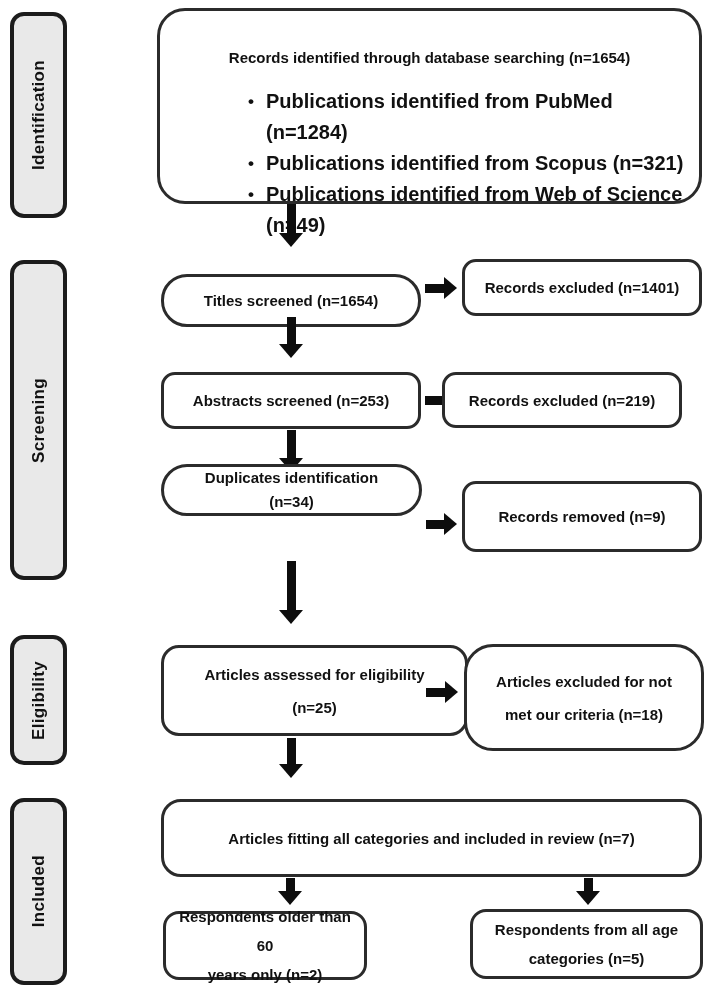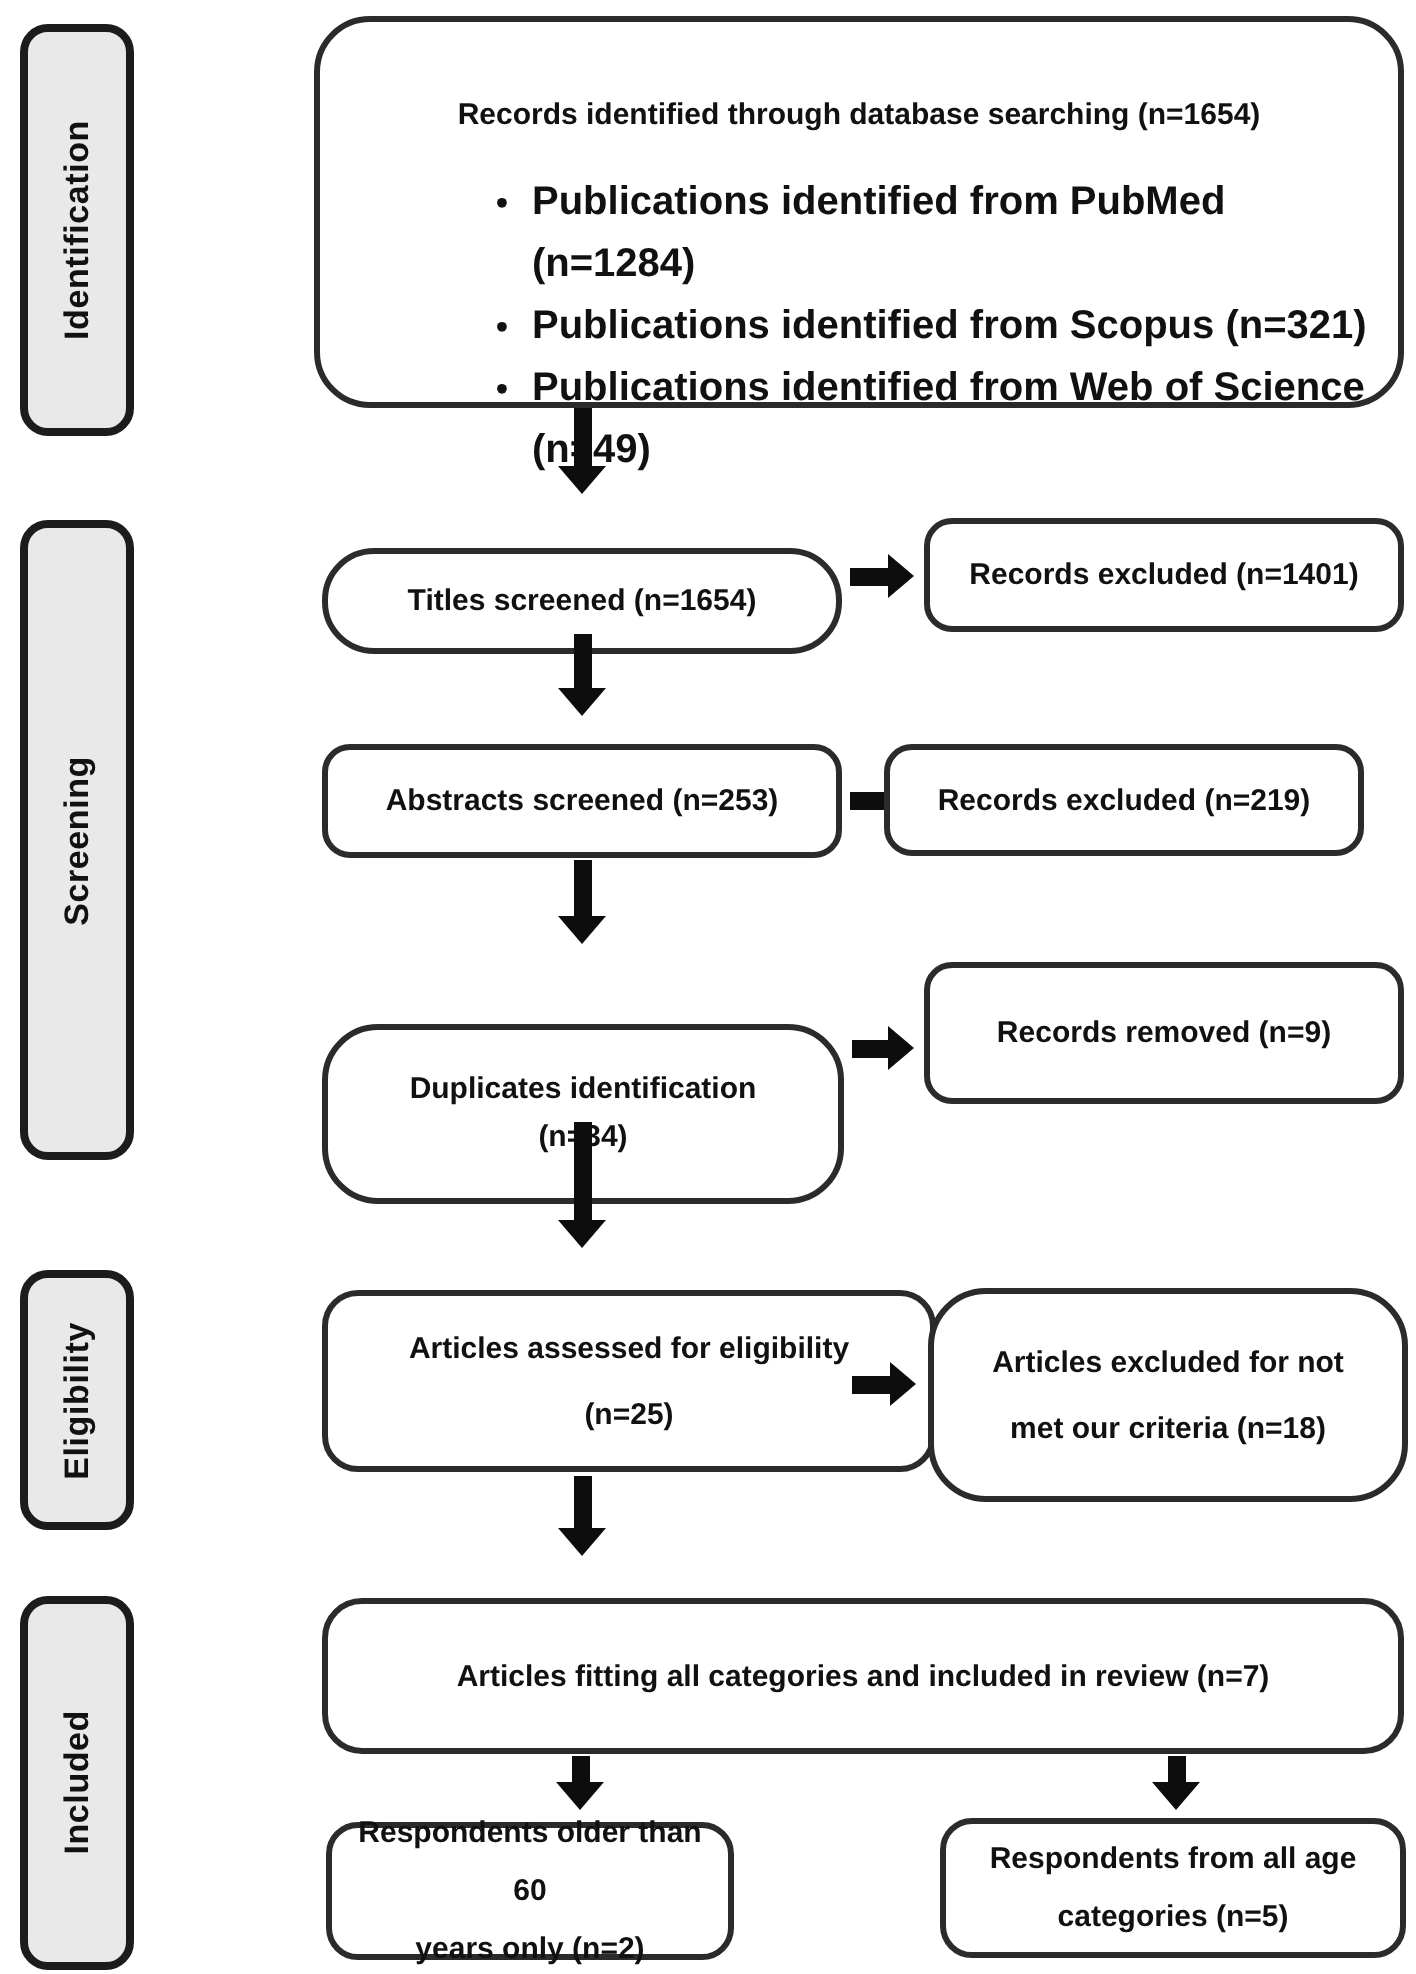--- a/index.html
+++ b/index.html
@@ -179,21 +179,21 @@
   </div>
   <div class="box" style="left:442px;top:372px;width:240px;height:56px;border-radius:14px">
     <span class="line">Records excluded (n=219)</span>
   </div>
 
   <div class="varrow" style="left:279px;top:430px;height:42px">
     <div class="stem"></div>
     <div class="head"></div>
   </div>
 
-  <div class="box lh-tight" style="left:161px;top:512px;width:261px;height:90px;border-radius:28px">
+  <div class="box lh-tight" style="left:161px;top:464px;width:261px;height:52px;border-radius:28px">
     <span class="line">Duplicates identification</span>
     <span class="line">(n=34)</span>
   </div>
   <div class="harrow" style="left:426px;top:513px;width:31px">
     <div class="stem"></div>
     <div class="head"></div>
   </div>
   <div class="box" style="left:462px;top:481px;width:240px;height:71px;border-radius:14px">
     <span class="line">Records removed (n=9)</span>
   </div>

